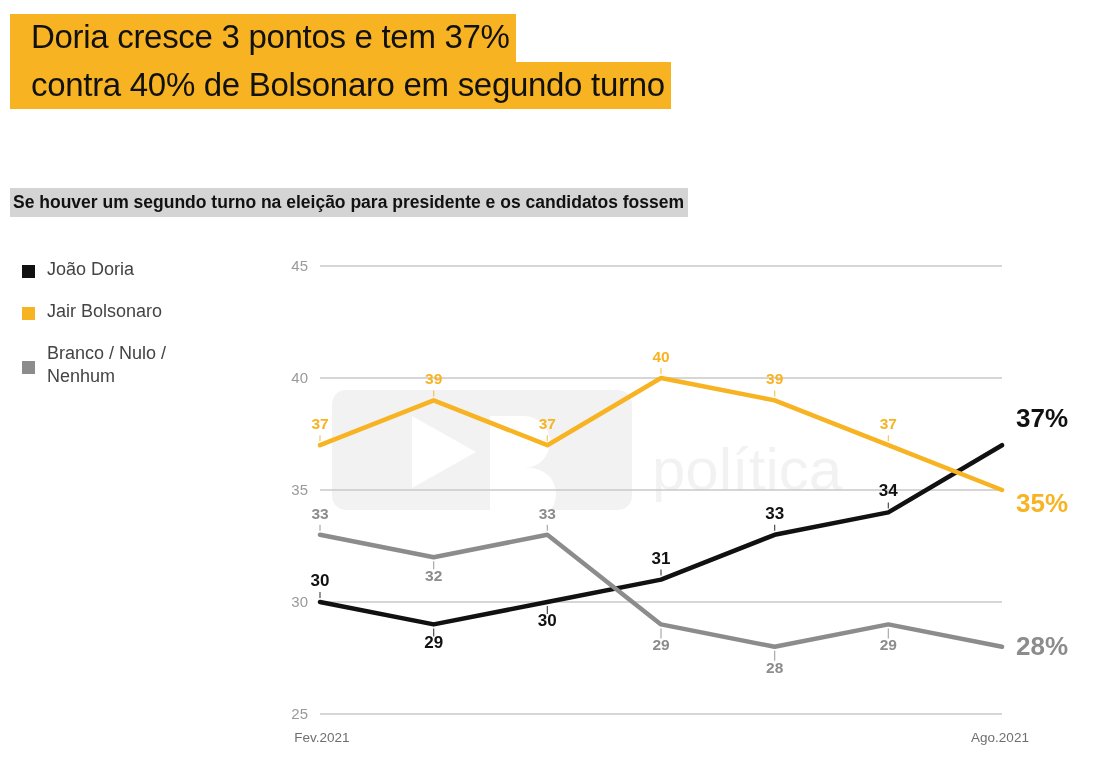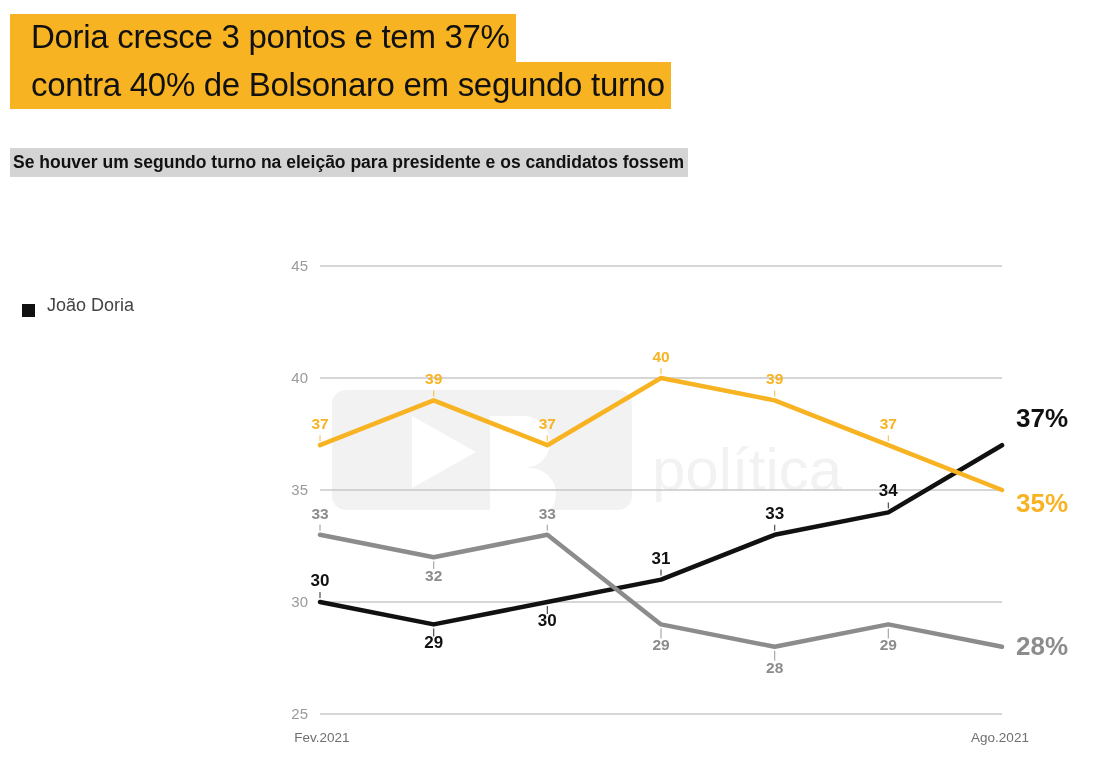--- a/index.html
+++ b/index.html
@@ -43,34 +43,34 @@
   }
   .subtitle-line {
     display: inline-block;
     background: #D4D4D4;
     color: #111111;
     font-size: 17.5px;
     font-weight: bold;
     line-height: 1.5;
     padding: 1px 4px 2px 3px;
     white-space: nowrap;
+    margin-top: 40px;
   }
 
   
   .legend {
     position: absolute;
     left: 22px;
     top: 258px;
     width: 230px;
   }
   .legend-item {
     display: flex;
-    align-items: flex-end;
+    align-items: center;
     margin-bottom: 19px;
-    margin-top: 36px;
   }
   .legend-swatch {
     width: 13px;
     height: 13px;
     margin-right: 12px;
     margin-top: 4px;
     flex: none;
   }
   .legend-label {
     font-size: 18px;
@@ -98,20 +98,29 @@
 </div>
 
 <div class="subtitle-block">
   <div class="subtitle-line">Se houver um segundo turno na eleição para presidente e os candidatos fossem</div><br>
 </div>
 
 <div class="legend">
   <div class="legend-item">
     <span class="legend-swatch" style="background:#111111"></span>
     <span class="legend-label">João Doria</span>
+  </div>
+  <div class="legend-item">
+    <span class="legend-swatch" style="background:#F7B322"></span>
+    <span class="legend-label">Jair Bolsonaro</span>
+  </div>
+  <div class="legend-item">
+    <span class="legend-swatch" style="background:#8C8C8C"></span>
+    <span class="legend-label">Branco / Nulo /
+Nenhum</span>
   </div>
 </div>
 
 <div class="chart-wrap">
   <svg class="chart-svg" id="chart-svg" width="830" height="530" viewBox="0 0 830 530">
       <g opacity="0.10">
         <rect x="70" y="150" width="300" height="120" rx="14" fill="#8d8d8d"></rect>
         <path d="M150 176 L214 212 L150 248 Z" fill="#ffffff"></path>
         <path d="M228 176 h34 a26 26 0 0 1 0 52 h-34 Z M228 228 h40 a26 26 0 0 1 0 52 h-40 Z" fill="#ffffff"></path>
         <text x="390" y="250" fill="#8d8d8d" font-size="60" font-family="&quot;Liberation Sans&quot;, sans-serif">política</text>

